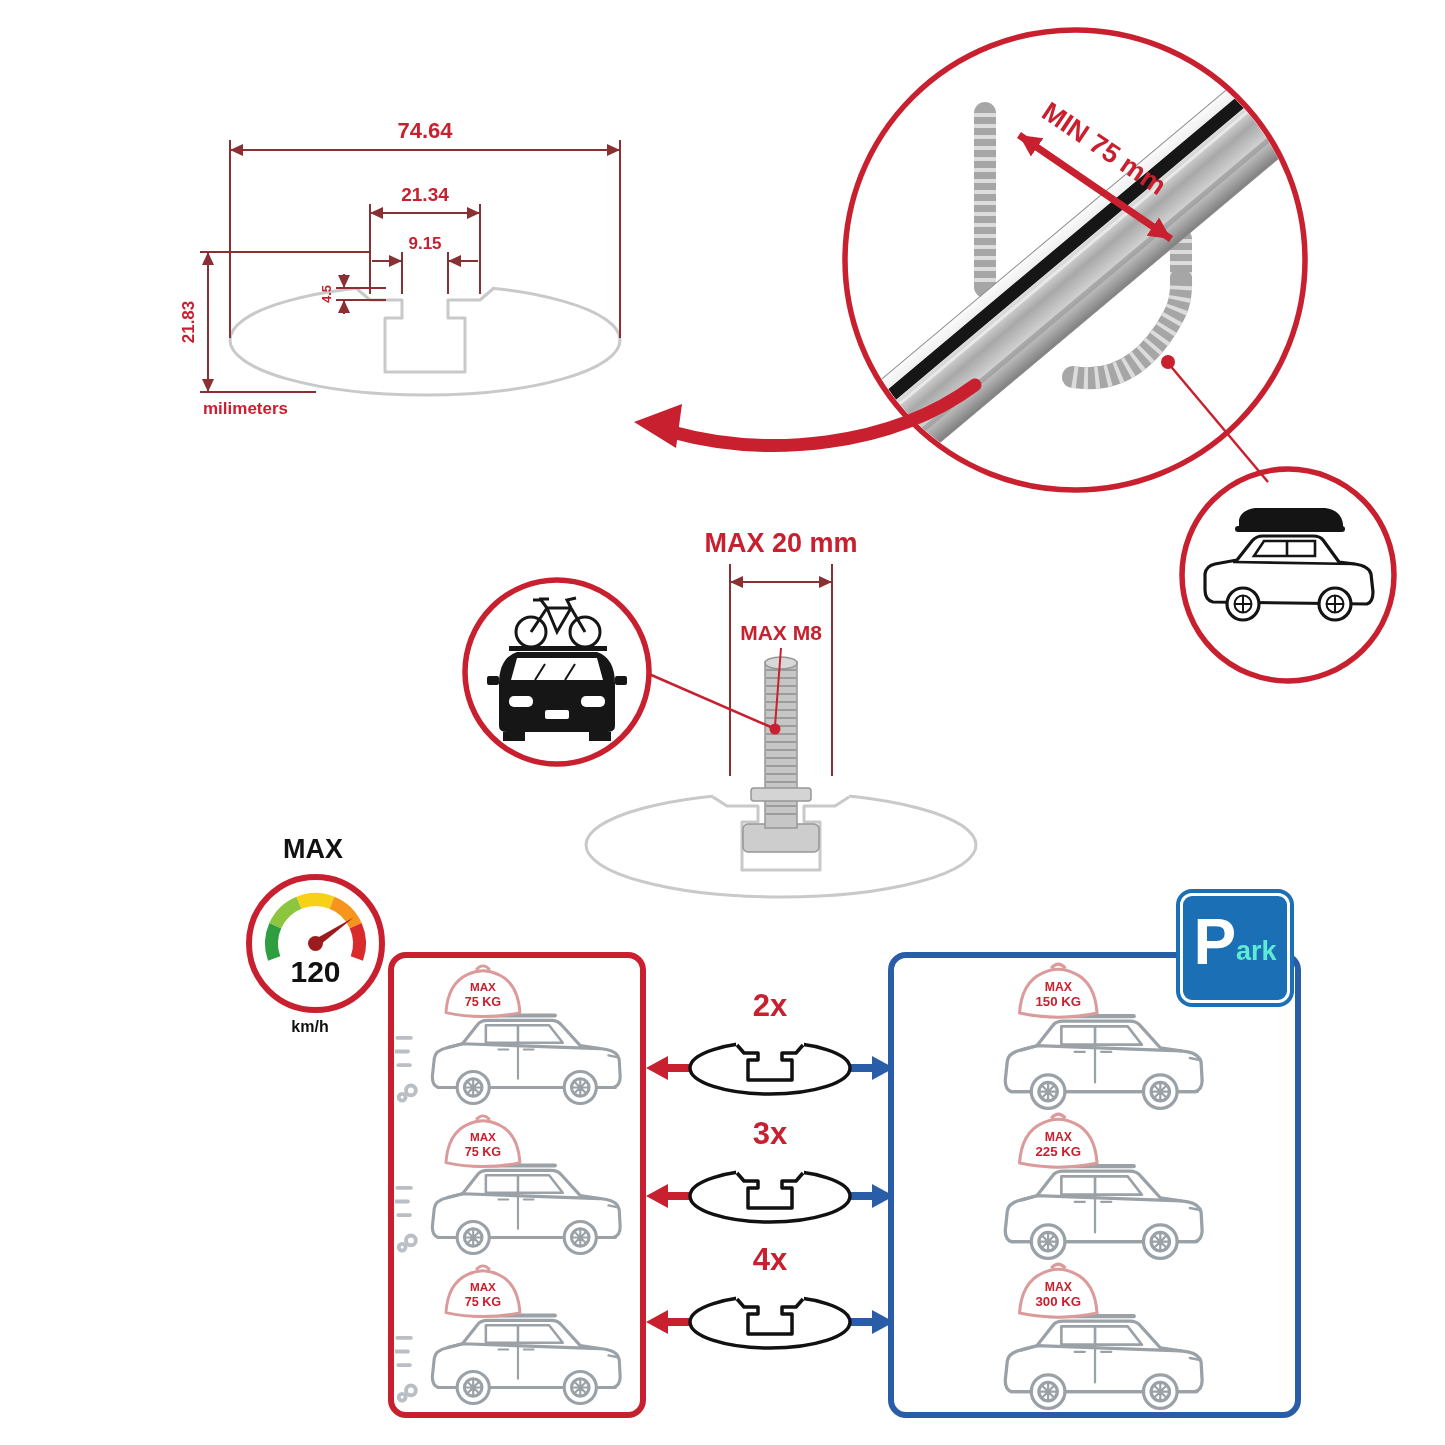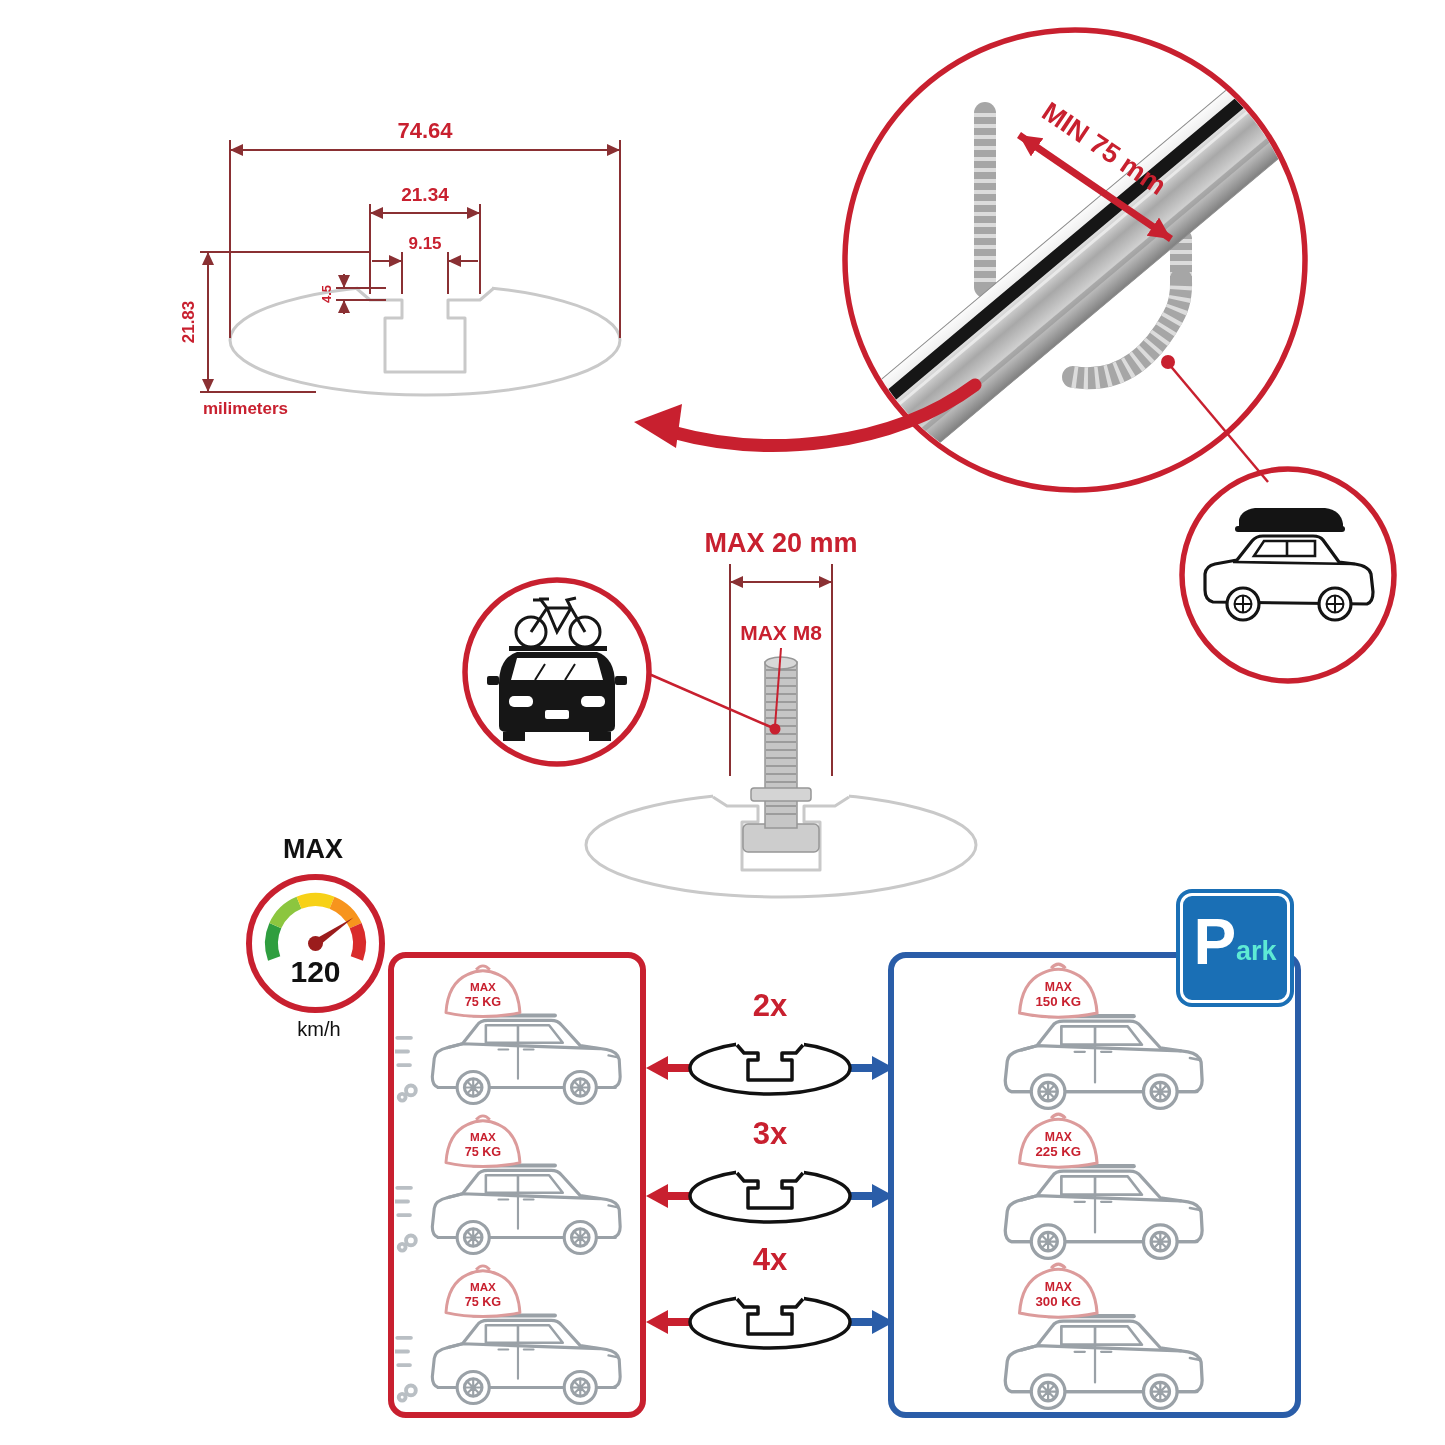--- a/index.html
+++ b/index.html
@@ -220,21 +220,21 @@
     <path d="M30.65 87.05 A44 44 0 0 1 31.81 54.11" stroke="#2f9e3f"></path>
     <path d="M31.81 54.11 A44 44 0 0 1 55.52 31.20" stroke="#8cc63f"></path>
     <path d="M55.52 31.20 A44 44 0 0 1 88.48 31.20" stroke="#f7d117"></path>
     <path d="M88.48 31.20 A44 44 0 0 1 112.19 54.11" stroke="#f7941d"></path>
     <path d="M112.19 54.11 A44 44 0 0 1 113.35 87.05" stroke="#d92b2b"></path>
   </g>
   <polygon points="111.5,47.5 75.8,76.8 71.2,70.2" fill="#9b1c1c"></polygon>
   <circle cx="73.5" cy="73.5" r="7.5" fill="#9b1c1c"></circle>
   <text x="73.5" y="112" font-size="30" font-weight="bold" fill="#111" text-anchor="middle">120</text>
 </svg>
-<div class="txtc" style="left:239px;top:1018px;width:160px;font-size:20px;font-weight:normal">km/h</div>
+<div class="txtc" style="left:230px;top:1018px;width:160px;font-size:16px;font-weight:bold">km/h</div>
 
 <div class="panel red" style="left:388px;top:952px;width:258px;height:466px">
 
   <div class="carblock" style="left:1px;top:2px">
     <svg width="244" height="146" viewBox="0 0 250 150">
       <use href="#suv-moving" y="34"></use>
       <use href="#bag" transform="translate(44,2)"></use>
       <text class="bagtxt" x="90" y="32" font-size="12">MAX</text>
       <text class="bagtxt" x="90" y="47" font-size="13">75 KG</text>
     </svg>

